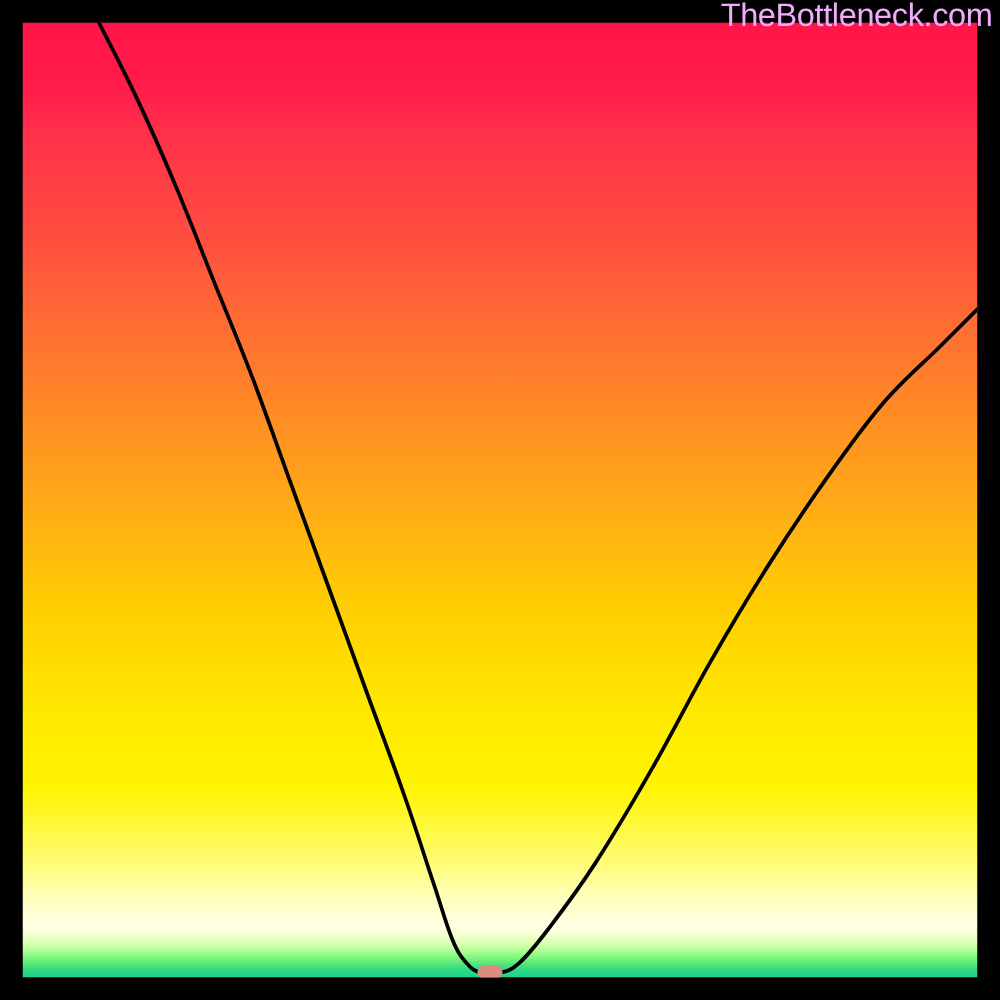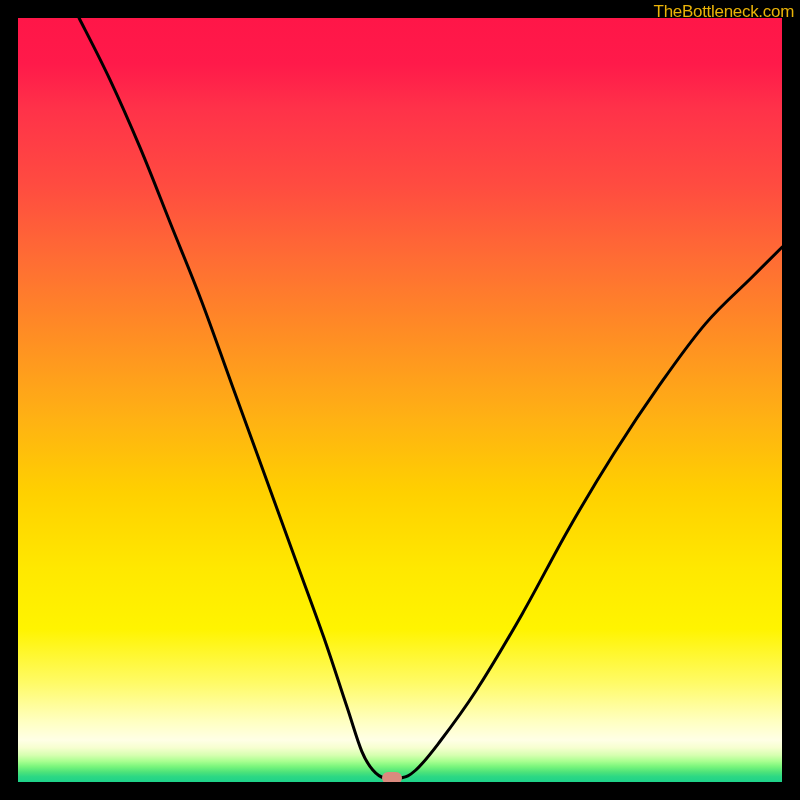--- a/index.html
+++ b/index.html
@@ -68,22 +68,22 @@
     width: 20px;
     height: 12px;
     border-radius: 6px;
     background: #da8a7e;
     transform: translate(-50%, -50%);
   }
   .attribution {
     position: absolute;
     top: 0;
     right: 6px;
-    color: #eab308;
-    font-size: 17px;
+    color: #f0abfc;
+    font-size: 26px;
     line-height: 24px;
     letter-spacing: -0.3px;
     user-select: none;
   }
 </style>
 </head>
 <body>
 
 <div class="frame">
   <div class="plot">

